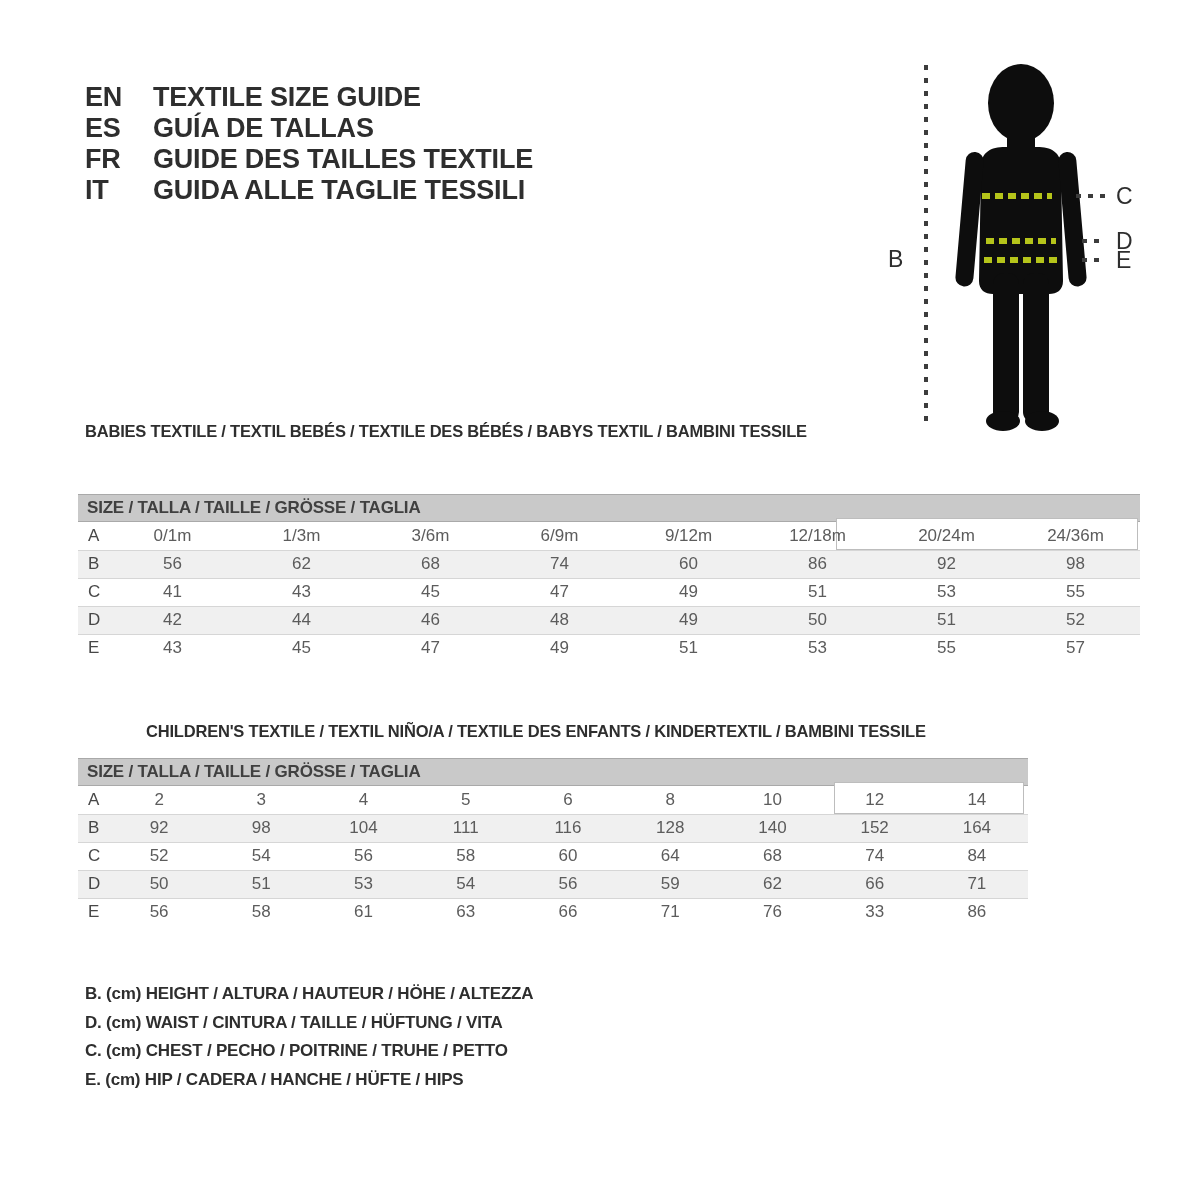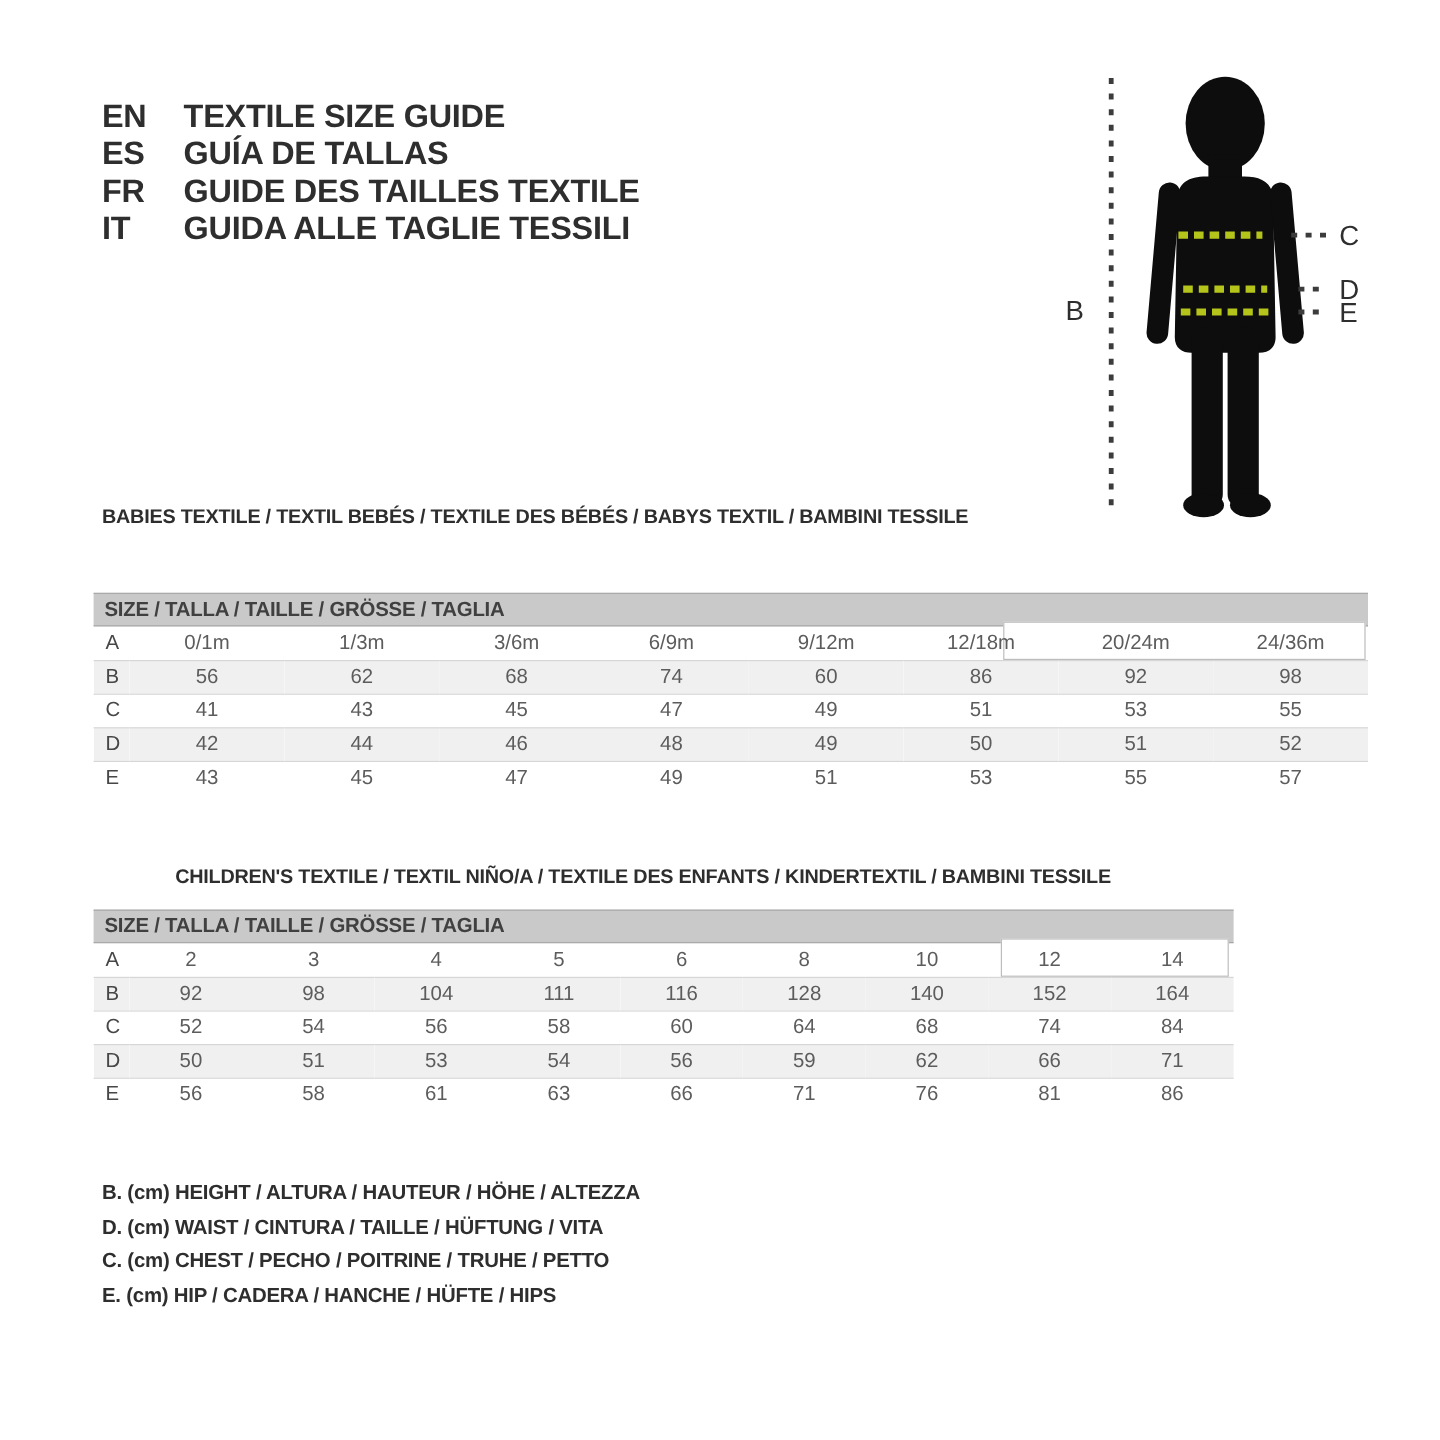--- a/index.html
+++ b/index.html
@@ -216,21 +216,21 @@
         </tr>
         <tr>
           <td class="rowlabel">E</td>
           <td>56</td>
           <td>58</td>
           <td>61</td>
           <td>63</td>
           <td>66</td>
           <td>71</td>
           <td>76</td>
-          <td>81</td>
+          <td>33</td>
           <td>86</td>
         </tr>
       </tbody>
   </table>
   <div class="hl-box" style="left:756px;top:24px;width:190px;height:32px;"></div>
 </div>
 
 <div class="abs legend">
     <div class="legend-line">B. (cm) HEIGHT / ALTURA / HAUTEUR / HÖHE / ALTEZZA</div>
     <div class="legend-line">D. (cm) WAIST / CINTURA / TAILLE / HÜFTUNG / VITA</div>

